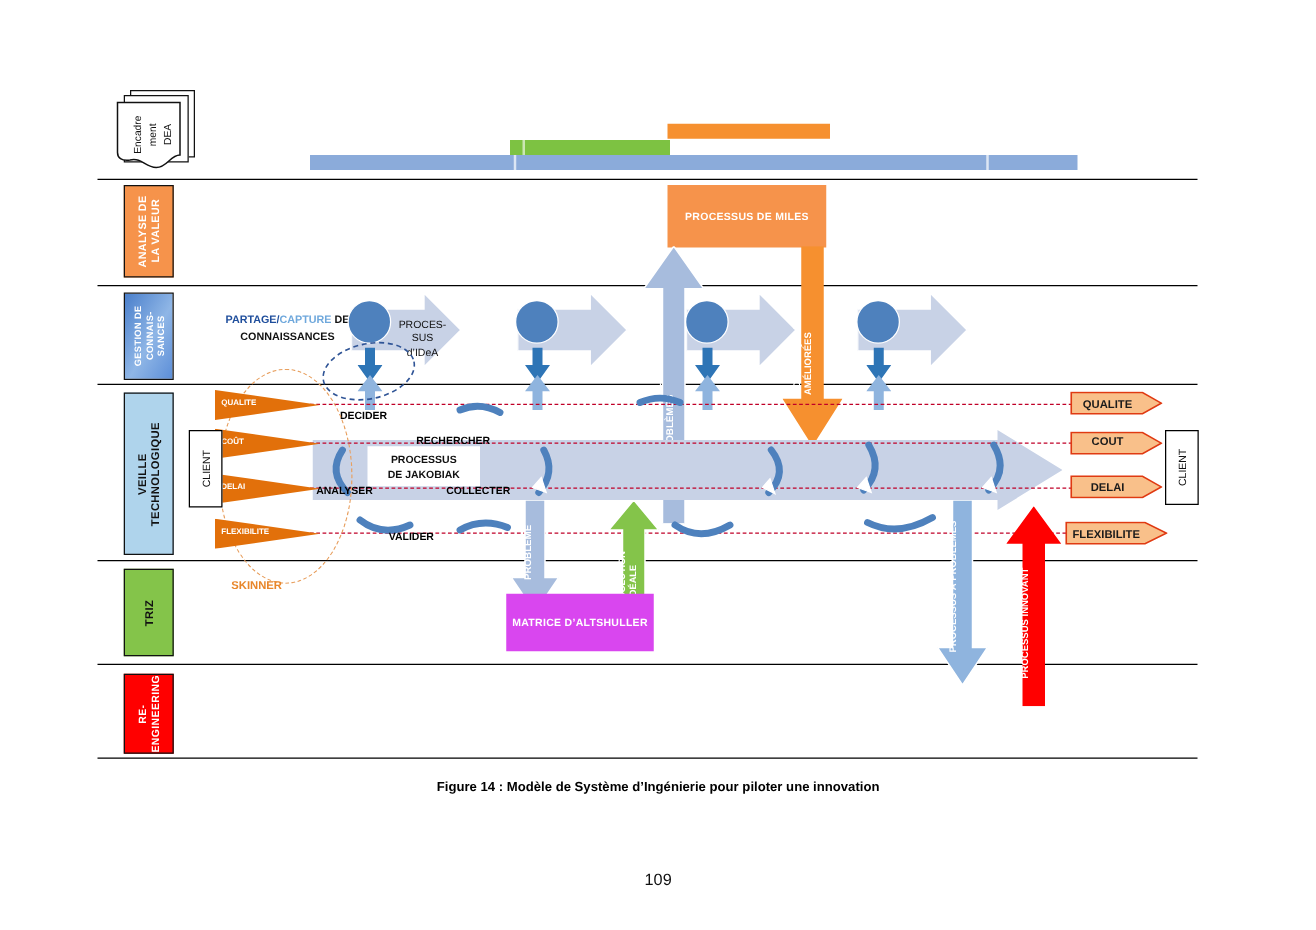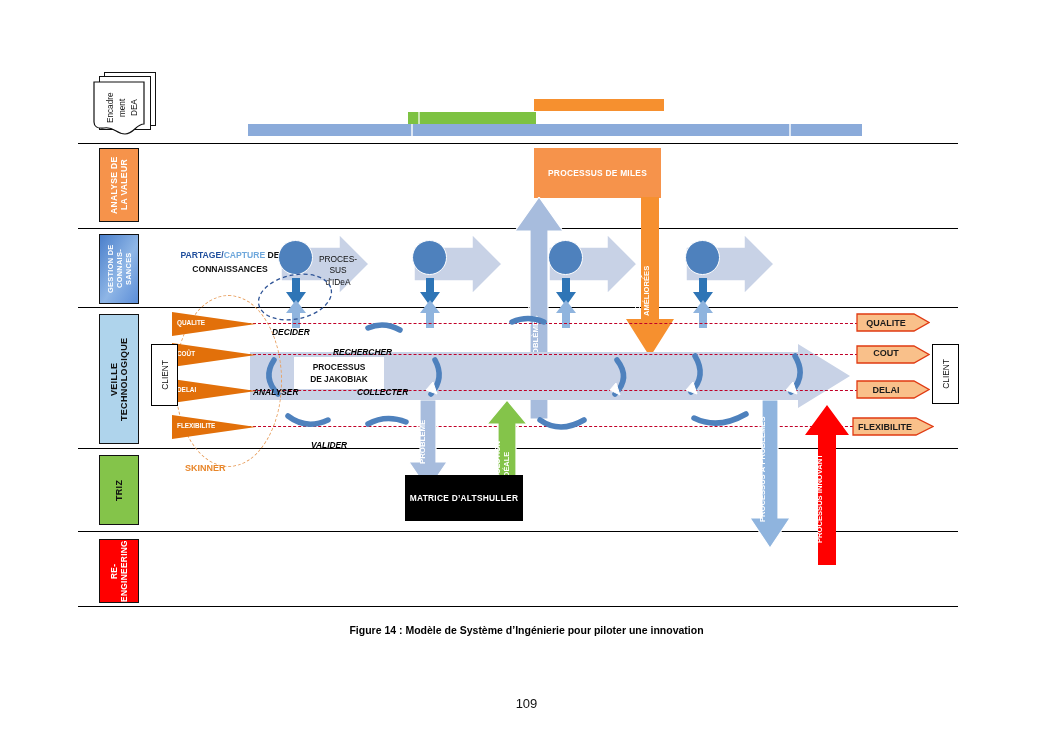--- a/index.html
+++ b/index.html
@@ -38,21 +38,21 @@
   .ellipse{position:absolute;border-radius:50%;}
 
   
   .redline{position:absolute;height:0;border-top:1.6px dashed #c00028;}
 
   
   .caption{position:absolute;width:100%;text-align:center;font-size:10.5px;font-weight:bold;color:#000;}
   .pageno{position:absolute;width:100%;text-align:center;font-size:13px;color:#111;}
 
   
-  .cyc{position:absolute;font-size:8.4px;font-weight:bold;color:#000;white-space:nowrap;font-style:italic;}
+  .cyc{position:absolute;font-size:8.4px;font-weight:bold;color:#000;white-space:nowrap;}
 </style>
 </head>
 <body>
 
 <div id="page">
 
   <div class="tbar" style="left:248px;top:124px;width:614px;height:12px;background:#8BABDA;"></div>
   <div class="tbar" style="left:411px;top:124px;width:1.5px;height:12px;background:#ffffff;opacity:.7;"></div>
   <div class="tbar" style="left:789px;top:124px;width:1.5px;height:12px;background:#ffffff;opacity:.7;"></div>
 
@@ -222,21 +222,21 @@
 
   <div class="abs ctr" style="left:294px;top:357px;width:90px;height:32px;background:#ffffff;flex-direction:column;font-size:8.4px;font-weight:bold;color:#111;line-height:12.5px;">
     <span>PROCESSUS</span>
     <span>DE JAKOBIAK</span>
   </div>
 
   <div class="cyc" style="left:272px;top:327px;">DECIDER</div>
   <div class="cyc" style="left:333px;top:347px;">RECHERCHER</div>
   <div class="cyc" style="left:357px;top:387px;">COLLECTER</div>
   <div class="cyc" style="left:253px;top:387px;">ANALYSER</div>
-  <div class="cyc" style="left:311px;top:424px;margin-top:16px;">VALIDER</div>
+  <div class="cyc" style="left:311px;top:424px;">VALIDER</div>
 
   <div class="ellipse" style="left:175px;top:295px;width:105px;height:170px;border:1.4px dashed #E8A060;"></div>
   <svg class="abs" style="left:256px;top:272px;" width="78" height="50">
     <ellipse cx="39" cy="25" rx="37" ry="22" fill="none" stroke="#2F5496" stroke-width="1.3" stroke-dasharray="4,3" transform="rotate(-12 39 25)"></ellipse>
   </svg>
 
   <div class="abs" style="left:185px;top:463px;font-size:9px;font-weight:bold;color:#E8862A;">SKINNER</div>
 
   <svg class="abs" style="left:172px;top:312px;" width="84" height="24">
     <path d="M0,0 L84,12 L0,24 Z" fill="#E2700A"></path>
@@ -299,21 +299,21 @@
   </div>
 
   <svg class="abs" style="left:487px;top:400px;" width="40" height="88">
     <path d="M20,0 L40,24 L29,24 L29,88 L11,88 L11,24 L0,24 Z" fill="#84C44A" stroke="#ffffff" stroke-width="1.2"></path>
   </svg>
   <div class="abs" style="left:493px;top:425px;width:28px;height:58px;display:flex;">
     <div class="vtext" style="font-size:7.4px;font-weight:bold;color:#ffffff;height:54px;">SOLUTION</div>
     <div class="vtext" style="font-size:7.4px;font-weight:bold;color:#ffffff;height:54px;">IDÉALE</div>
   </div>
 
-  <div class="solidbox ctr" style="left:405px;top:475px;width:118px;height:46px;background:#000000;justify-content:center;">
+  <div class="solidbox ctr" style="left:405px;top:475px;width:118px;height:46px;background:#d946ef;justify-content:center;">
     <span>MATRICE D’ALTSHULLER</span>
   </div>
 
   <svg class="abs" style="left:750px;top:400px;" width="40" height="148">
     <path d="M12,0 L28,0 L28,118 L40,118 L20,148 L0,118 L12,118 Z" fill="#8FB4DE" stroke="#ffffff" stroke-width="1.2"></path>
   </svg>
   <div class="abs" style="left:758px;top:408px;width:24px;height:118px;display:flex;">
     <div class="vtext" style="font-size:7.6px;font-weight:bold;color:#ffffff;height:114px;">PROCESSUS À PROBLÈMES</div>
   </div>
 

